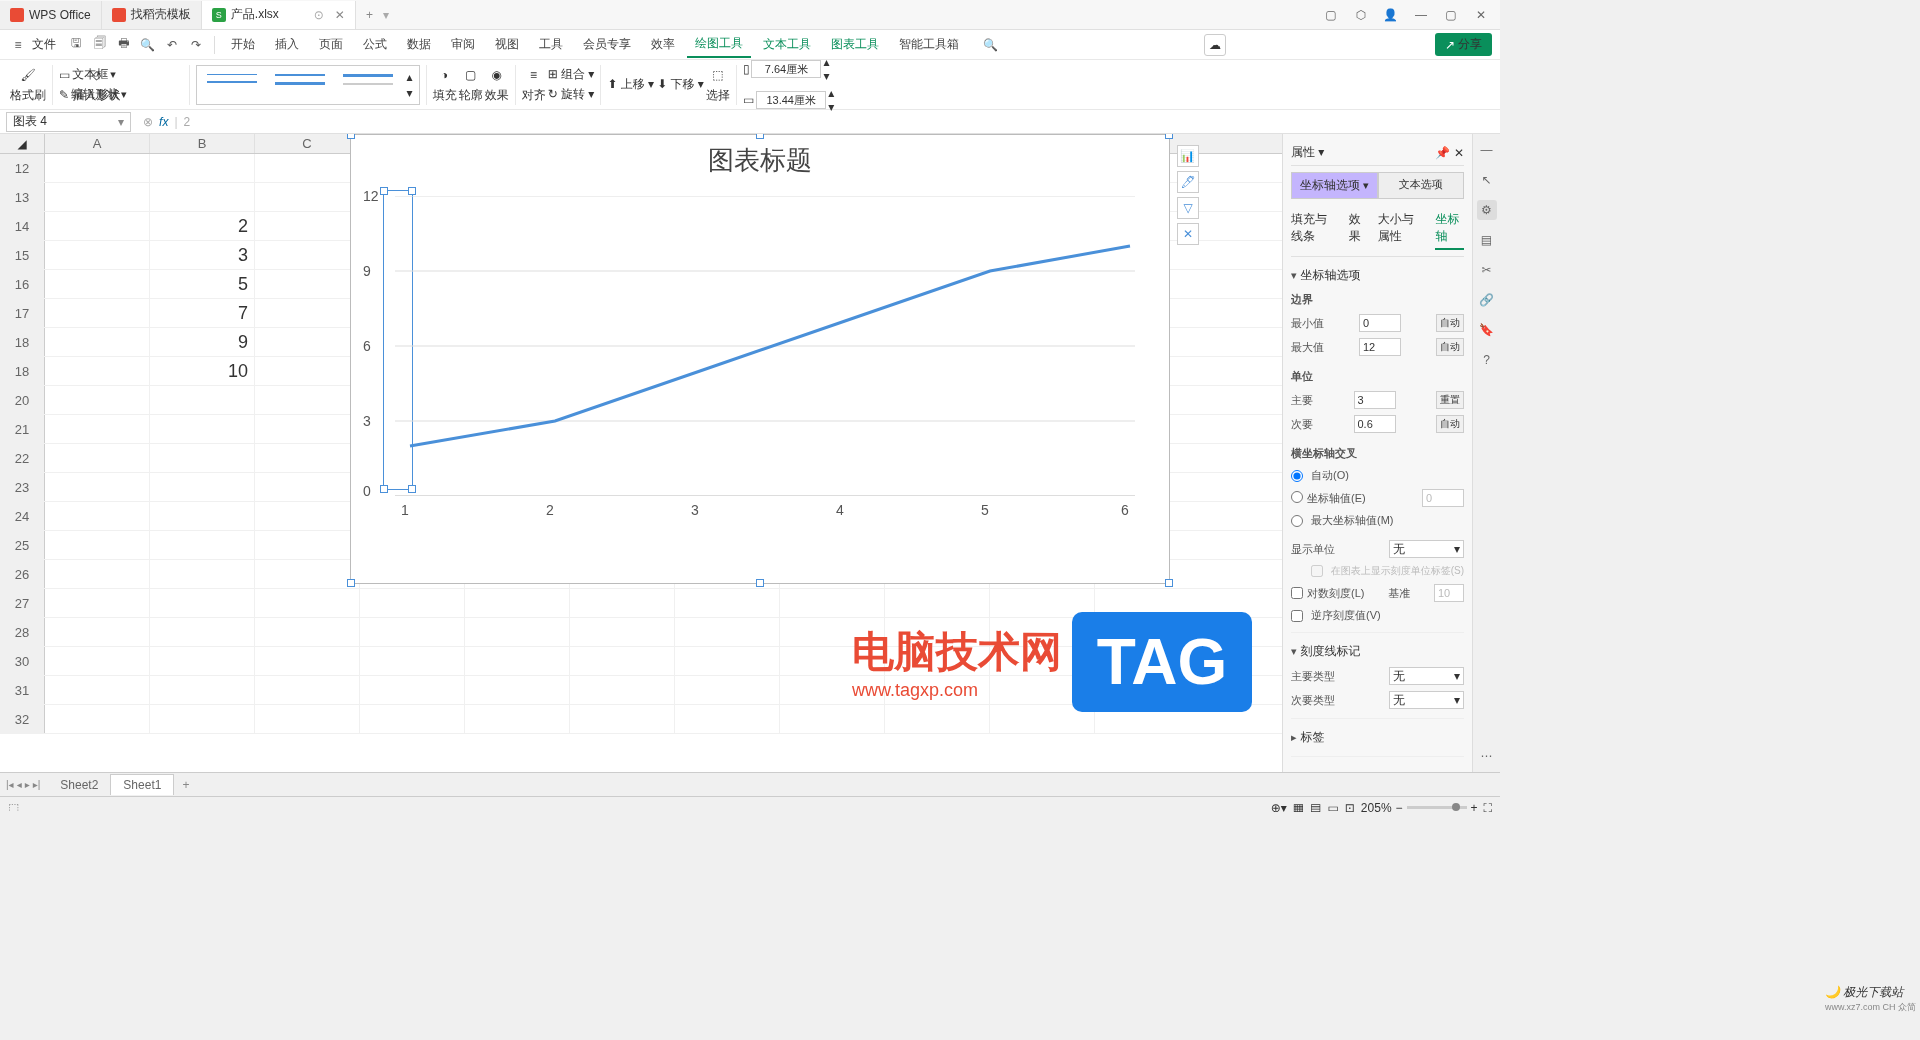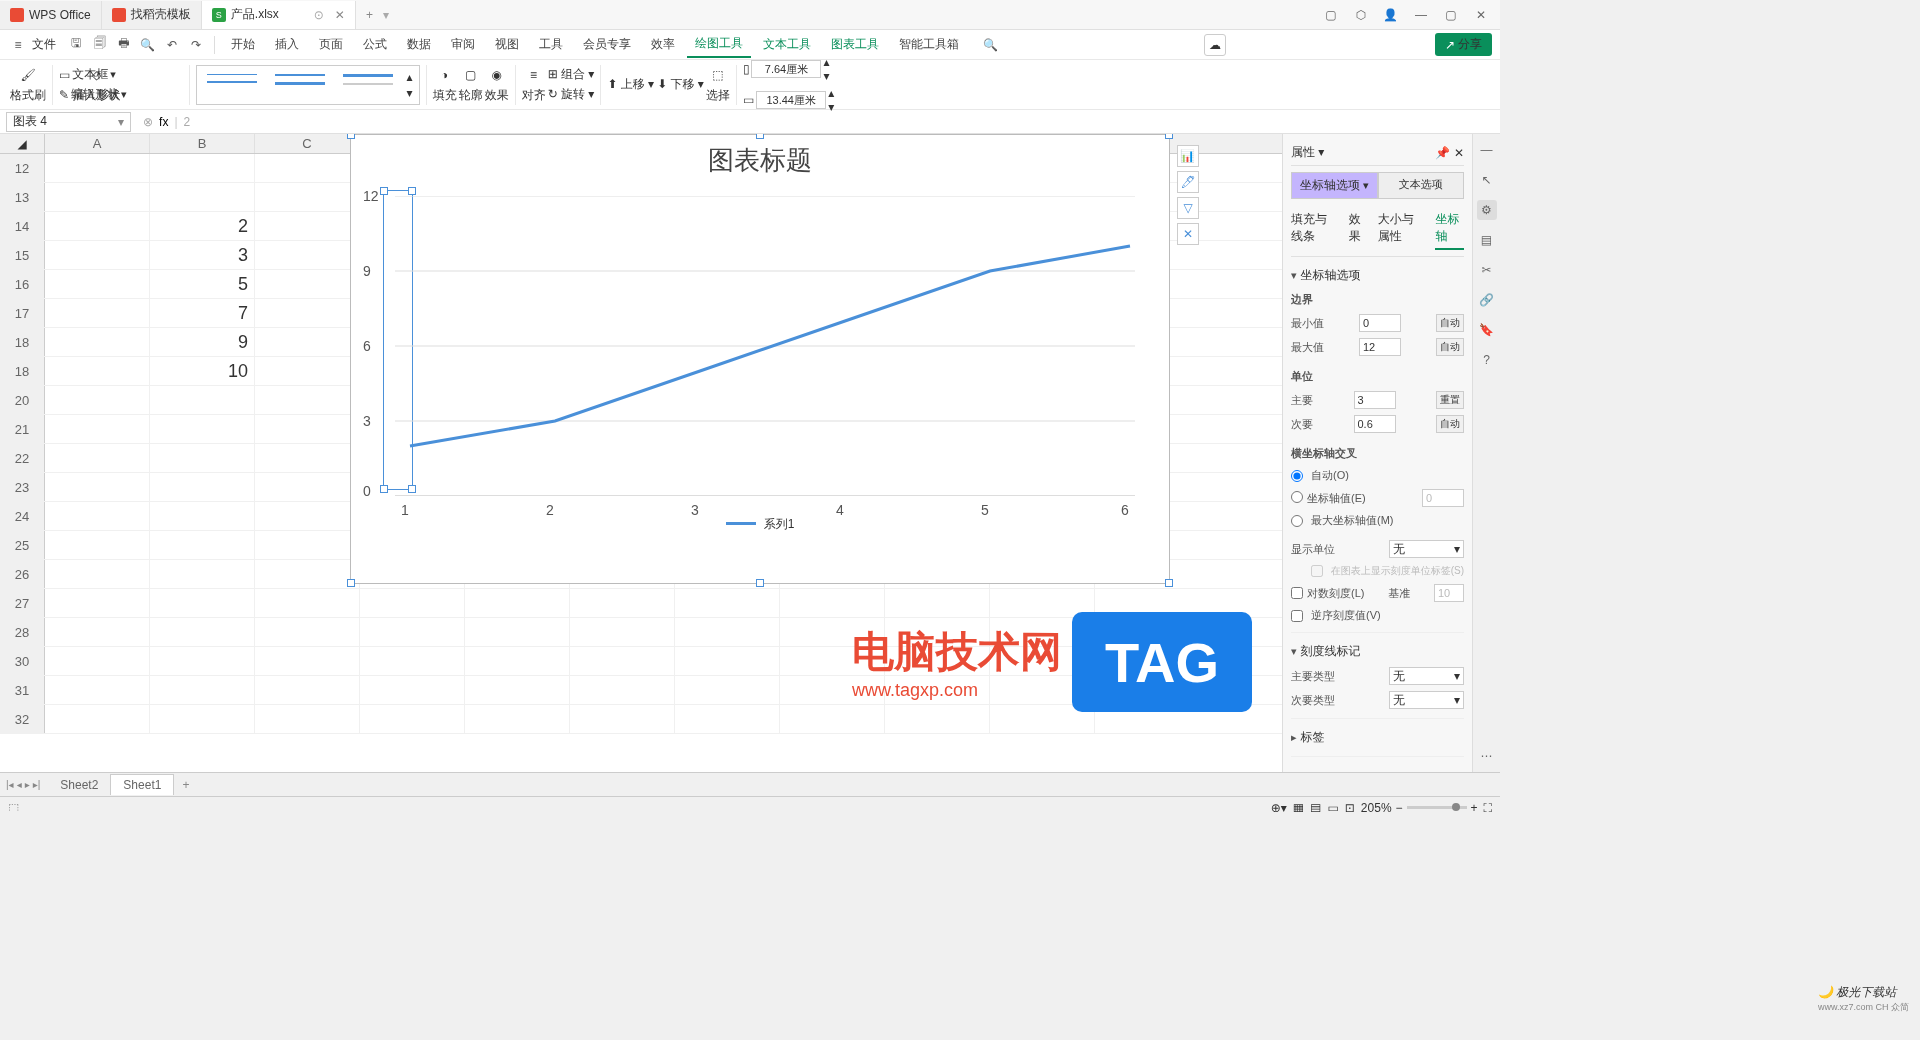--- a/index.html
+++ b/index.html
@@ -48,21 +48,21 @@
 .y-tick{position:absolute;left:-28px;font-size:14px;color:#555}
 .x-tick{position:absolute;bottom:-22px;font-size:14px;color:#555}
 .chart-line{position:absolute;left:0;top:0;width:100%;height:100%}
 .legend{text-align:center;padding:8px;font-size:16px;color:#555}
 .legend-line{display:inline-block;width:30px;height:3px;background:#4a90d9;vertical-align:middle;margin-right:8px}
 .chart-tools{position:absolute;right:-30px;top:10px;display:flex;flex-direction:column;gap:4px}
 .chart-tool{width:22px;height:22px;border:1px solid #ccc;background:#fff;display:flex;align-items:center;justify-content:center;font-size:12px;color:#4a90d9}
 .watermark{position:absolute;right:30px;bottom:60px;display:flex;align-items:center;gap:10px}
 .wm-text{font-size:42px;color:#e94b35;font-weight:700}
 .wm-url{font-size:18px;color:#e94b35}
-.wm-tag{width:180px;height:100px;background:#1a7ee8;color:#fff;font-size:56px;font-weight:700;display:flex;align-items:center;justify-content:center;border-radius:10px}
+.wm-tag{width:180px;height:100px;background:#1a7ee8;color:#fff;font-size:64px;font-weight:700;display:flex;align-items:center;justify-content:center;border-radius:10px}
 .props-panel{width:190px;background:#f7f7f7;border-left:1px solid #ddd;display:flex;flex-direction:column;padding:6px 8px}
 .props-header{display:flex;justify-content:space-between;align-items:center;padding:4px 0;border-bottom:1px solid #e0e0e0}
 .props-tabs{display:flex;margin:6px 0}
 .props-tab{flex:1;text-align:center;padding:4px;border:1px solid #ccc;background:#eee;font-size:11px;cursor:pointer}
 .props-tab.active{background:#c4b5fd}
 .sub-tabs{display:flex;gap:10px;padding:6px 0;font-size:11px;border-bottom:1px solid #e0e0e0}
 .sub-tab{cursor:pointer;padding-bottom:3px}
 .sub-tab.active{color:#0a8f5b;border-bottom:2px solid #0a8f5b}
 .section{padding:6px 0;border-bottom:1px solid #eee}
 .section-title{font-size:11px;color:#555;padding:4px 0;display:flex;align-items:center;gap:4px}
@@ -75,21 +75,21 @@
 .side-tools{width:28px;background:#f0f0f0;border-left:1px solid #ddd;display:flex;flex-direction:column;align-items:center;gap:10px;padding-top:6px}
 .side-tool{width:20px;height:20px;color:#666;display:flex;align-items:center;justify-content:center;cursor:pointer}
 .sheet-tabs{height:24px;background:#f0f0f0;border-top:1px solid #ccc;display:flex;align-items:center;padding:0 6px}
 .sheet-nav{display:flex;gap:3px;margin-right:8px}
 .sheet-nav span{font-size:10px;color:#888;cursor:pointer}
 .sheet-tab{padding:3px 12px;font-size:12px;color:#666;cursor:pointer}
 .sheet-tab.active{background:#fff;border:1px solid #ccc;border-bottom:none}
 .statusbar{height:22px;background:#f0f0f0;border-top:1px solid #ccc;display:flex;align-items:center;padding:0 8px;justify-content:space-between}
 .status-right{display:flex;align-items:center;gap:6px;font-size:11px;color:#666}
 .zoom{display:flex;align-items:center;gap:4px}
-.corner-logo{position:absolute;right:11px;bottom:26px;font-size:11px;color:#1a7ee8}
+.corner-logo{position:absolute;right:4px;bottom:26px;font-size:11px;color:#1a7ee8}
 </style>
 </head>
 <body>
 
 <div class="titlebar">
   <div class="tab">
     <span class="tab-icon red"></span>
     <span>WPS Office</span>
   </div>
   <div class="tab">
@@ -229,21 +229,21 @@
   </div>
 </div>
 
 <div class="namebox">
   <div class="name-input">
       <span>图表 4</span>
       <span style="color:#888">▾</span>
     </div>
   <div class="fx-bar">
     <span style="color:#aaa">⊗</span>
-    <span style="color:#000000">fx</span>
+    <span style="font-style:italic;color:#0369a1">fx</span>
     <span style="color:#ccc">|</span>
     <span style="color:#aaa">2</span>
   </div>
 </div>
 
 <div class="main-area">
   <div class="sheet-area">
     <div class="col-headers">
       <div class="corner">◢</div>
       <div class="col-h">A</div>
@@ -548,21 +548,20 @@
           <line x1="0" y1="300" x2="740" y2="300" stroke="#bbb"></line>
           <polyline points="15,250 160,225 305,175 450,125 595,75 735,50" fill="none" stroke="#4a90d9" stroke-width="3"></polyline>
         </svg>
         <span class="x-tick" style="left:10px">1</span>
         <span class="x-tick" style="left:155px">2</span>
         <span class="x-tick" style="left:300px">3</span>
         <span class="x-tick" style="left:445px">4</span>
         <span class="x-tick" style="left:590px">5</span>
         <span class="x-tick" style="left:730px">6</span>
       </div>
-      <div class="legend"><span class="legend-line"></span><span>系列1</span></div>
       <div class="chart-tools">
         <div class="chart-tool">📊</div>
         <div class="chart-tool">🖊</div>
         <div class="chart-tool">▽</div>
         <div class="chart-tool">✕</div>
       </div>
     </div>
 
     <div class="watermark">
       <div>

